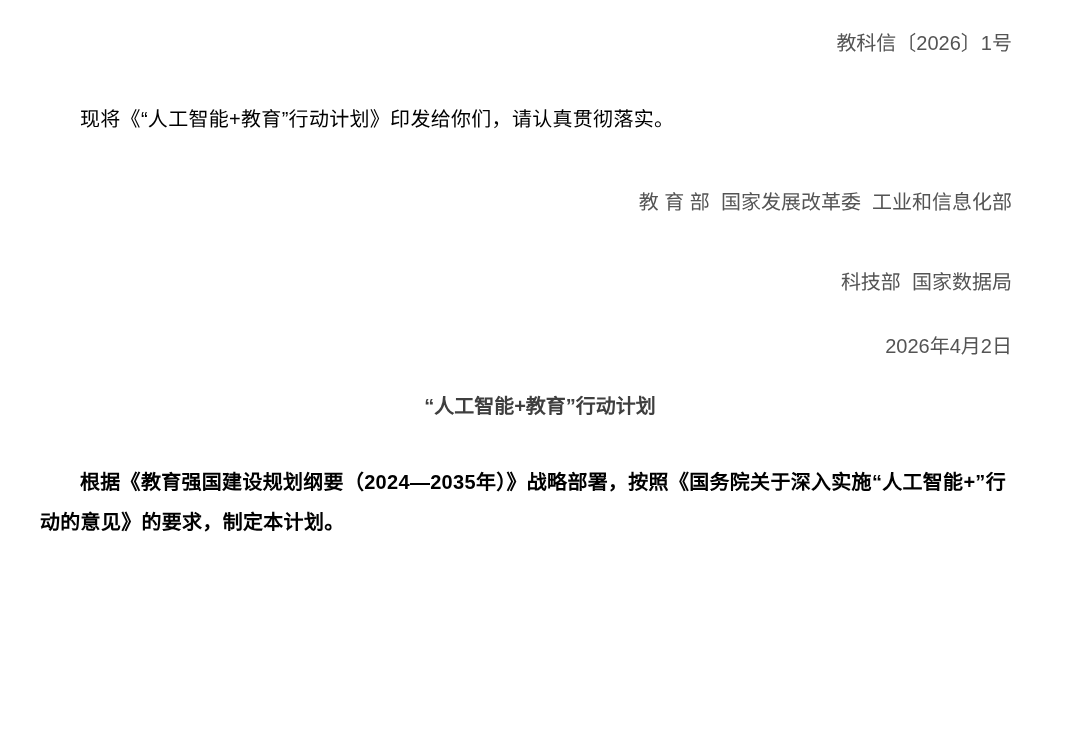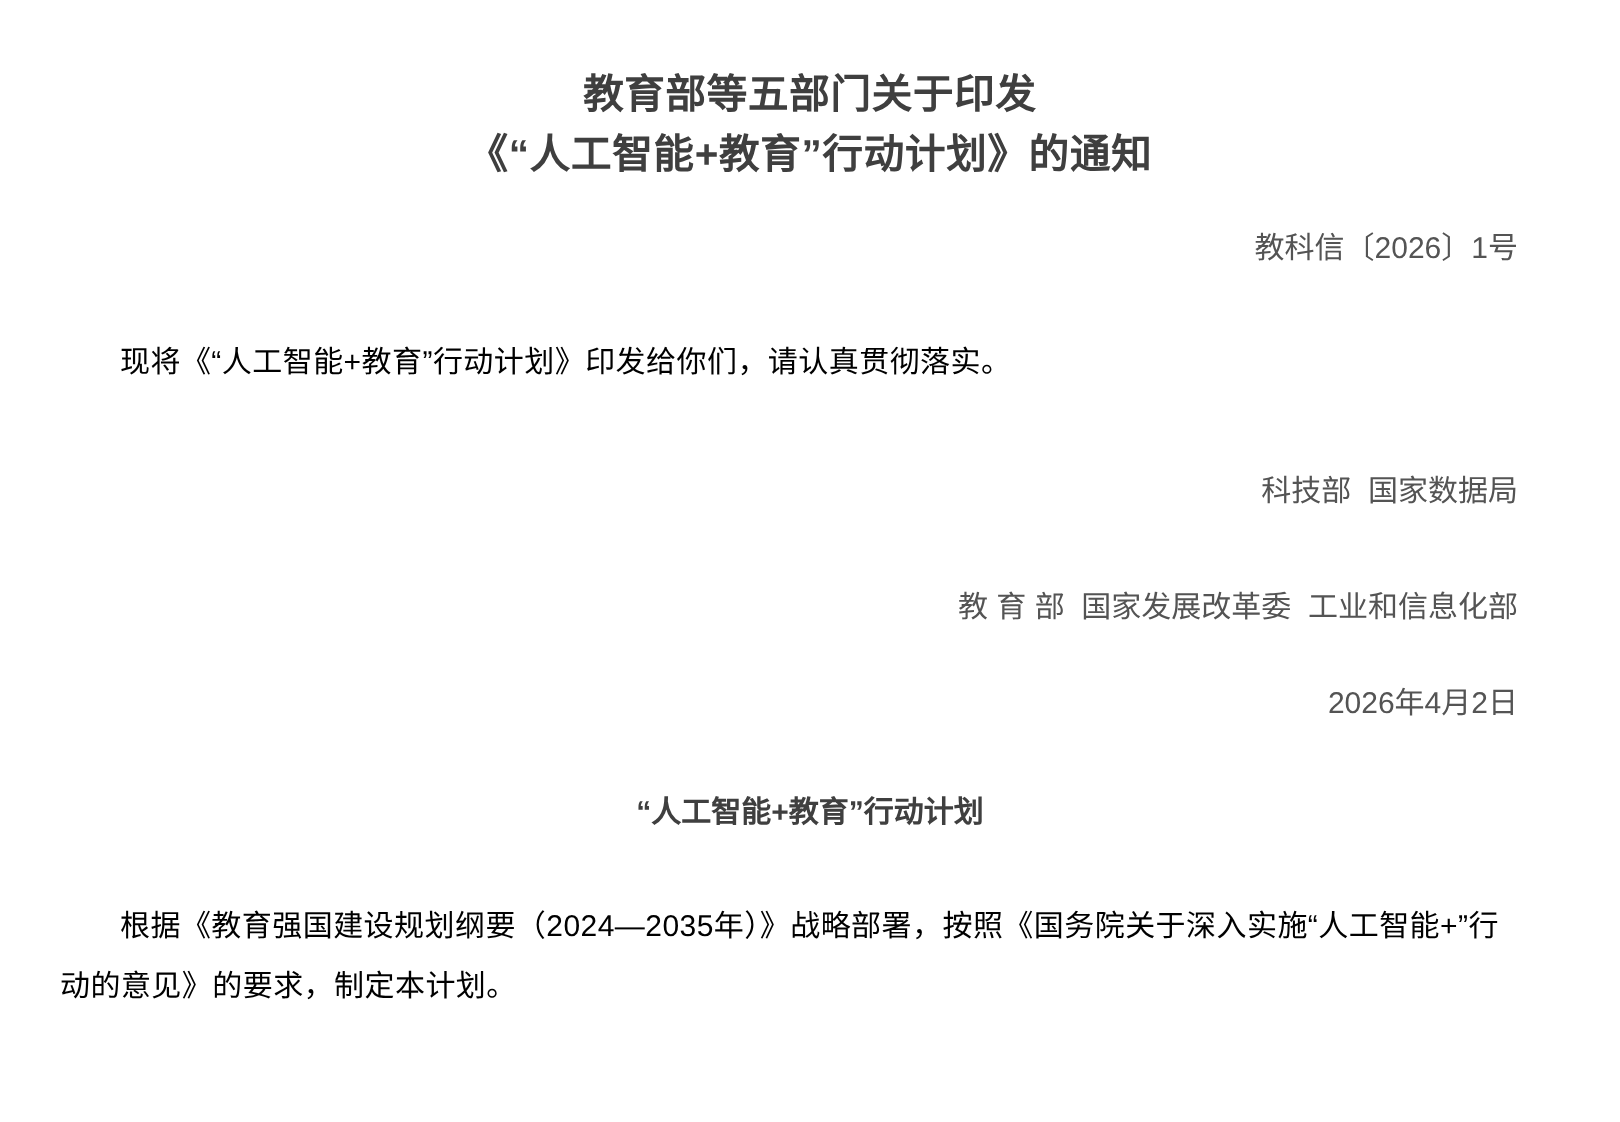--- a/index.html
+++ b/index.html
@@ -45,47 +45,43 @@
     text-align: right;
     font-size: 20px;
     line-height: 28px;
     color: #545454;
     white-space: pre-wrap; 
   }
   .sig-1 { margin-top: 49px; }
   .sig-2 { margin-top: 52px; }
   .sig-date { margin-top: 36px; }
   .plan-title {
-    margin-top: 45px;
+    margin-top: 32px;
     margin-right: -28px;
     text-align: center;
     font-size: 20px;
     line-height: 28px;
     font-weight: 700;
     color: #3f3f3f;
   }
-  .plan-intro { margin-top: 42px; }
+  .plan-intro { margin-top: 42px; font-weight: bold; }
 </style>
 </head>
 <body>
 
 <div class="page">
 
-  <h1 class="notice-title">
-    <div>教育部等五部门关于印发</div>
-    <div>《“人工智能+教育”行动计划》的通知</div>
-  </h1>
 
   <div class="doc-number">教科信〔2026〕1号</div>
 
   <p class="body-para">现将《“人工智能+教育”行动计划》印发给你们，请认真贯彻落实。</p>
 
+  <div class="sig-line sig-1">教 育 部  国家发展改革委  工业和信息化部</div>
+
   <div class="sig-line sig-2">科技部  国家数据局</div>
-
-  <div class="sig-line sig-1">教 育 部  国家发展改革委  工业和信息化部</div>
 
   <div class="sig-line sig-date">2026年4月2日</div>
 
   <div class="plan-title">“人工智能+教育”行动计划</div>
 
   <p class="body-para plan-intro">根据《教育强国建设规划纲要（2024—2035年）》战略部署，按照《国务院关于深入实施“人工智能+”行动的意见》的要求，制定本计划。</p>
 
 </div>
 
 </body></html>

